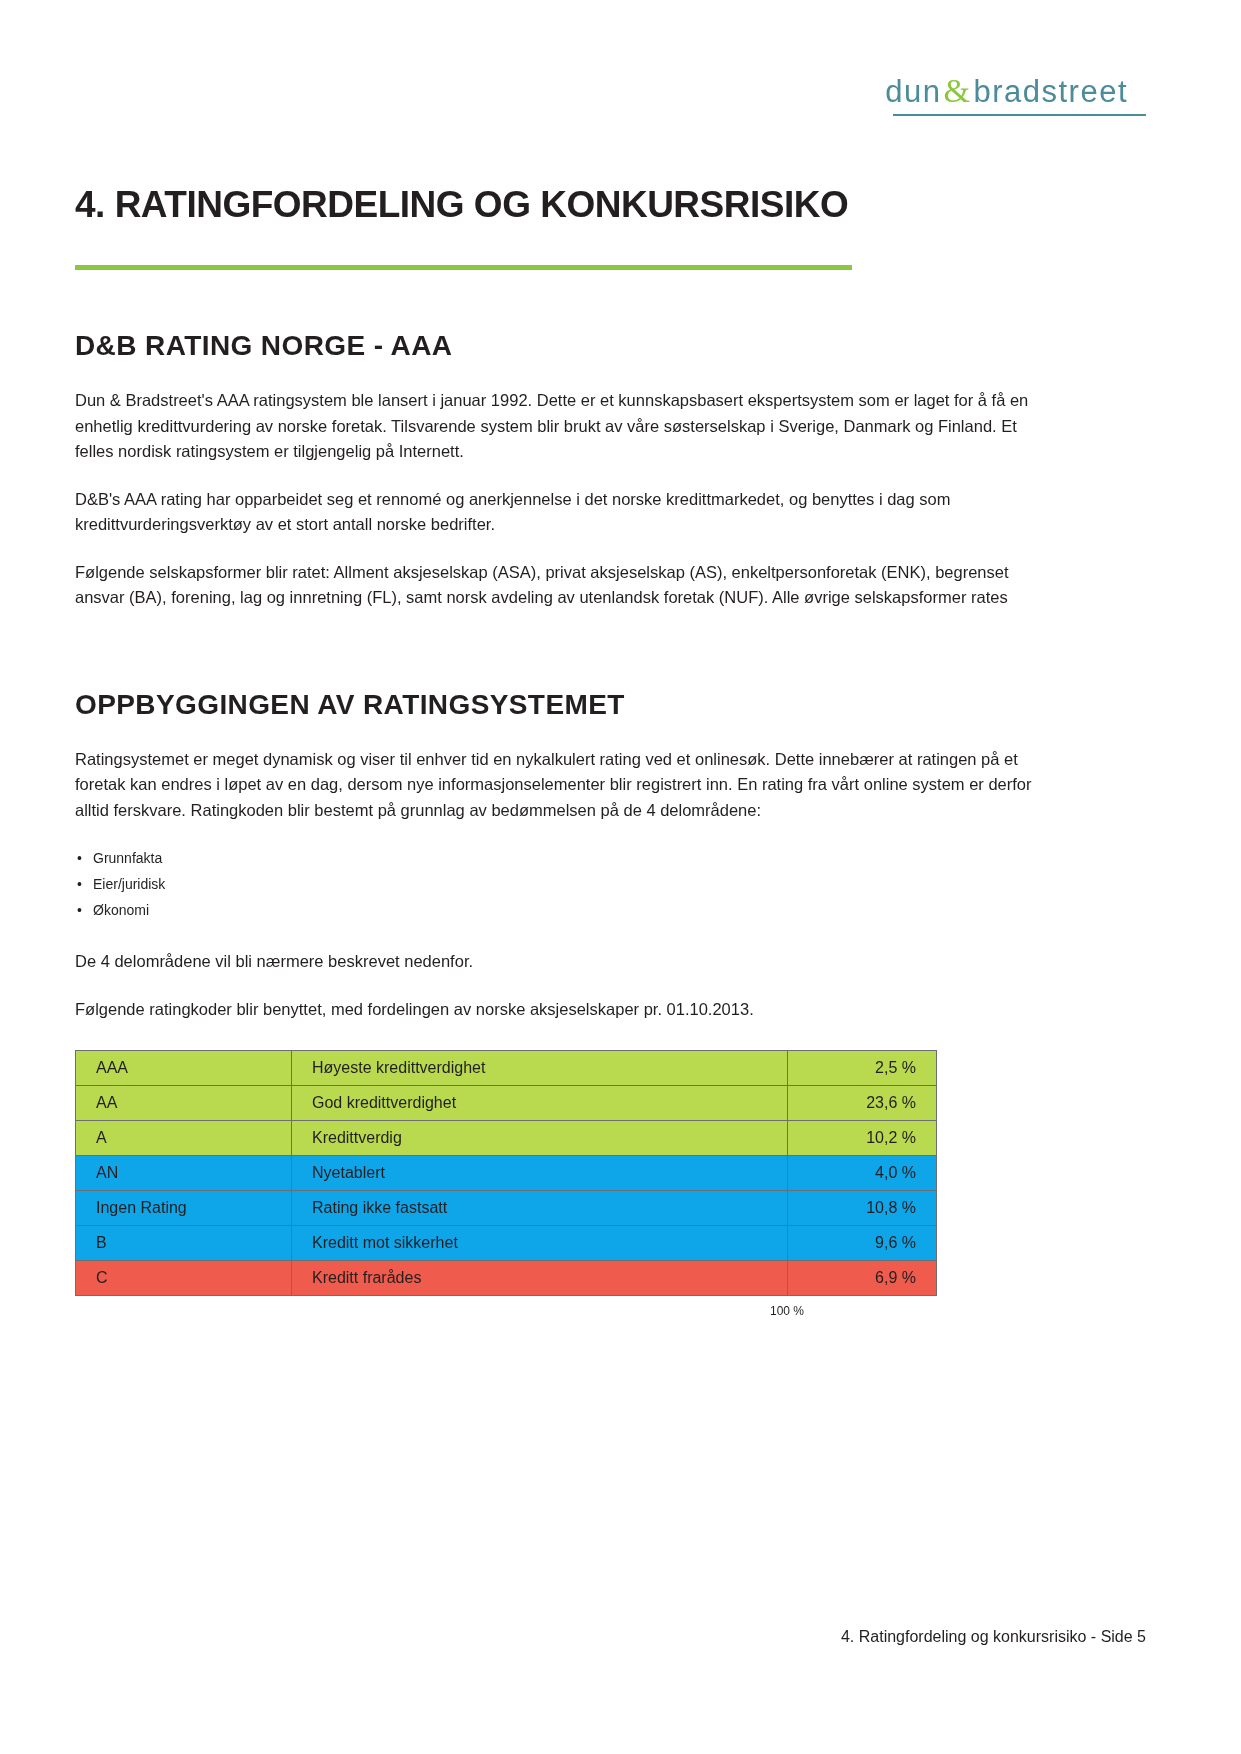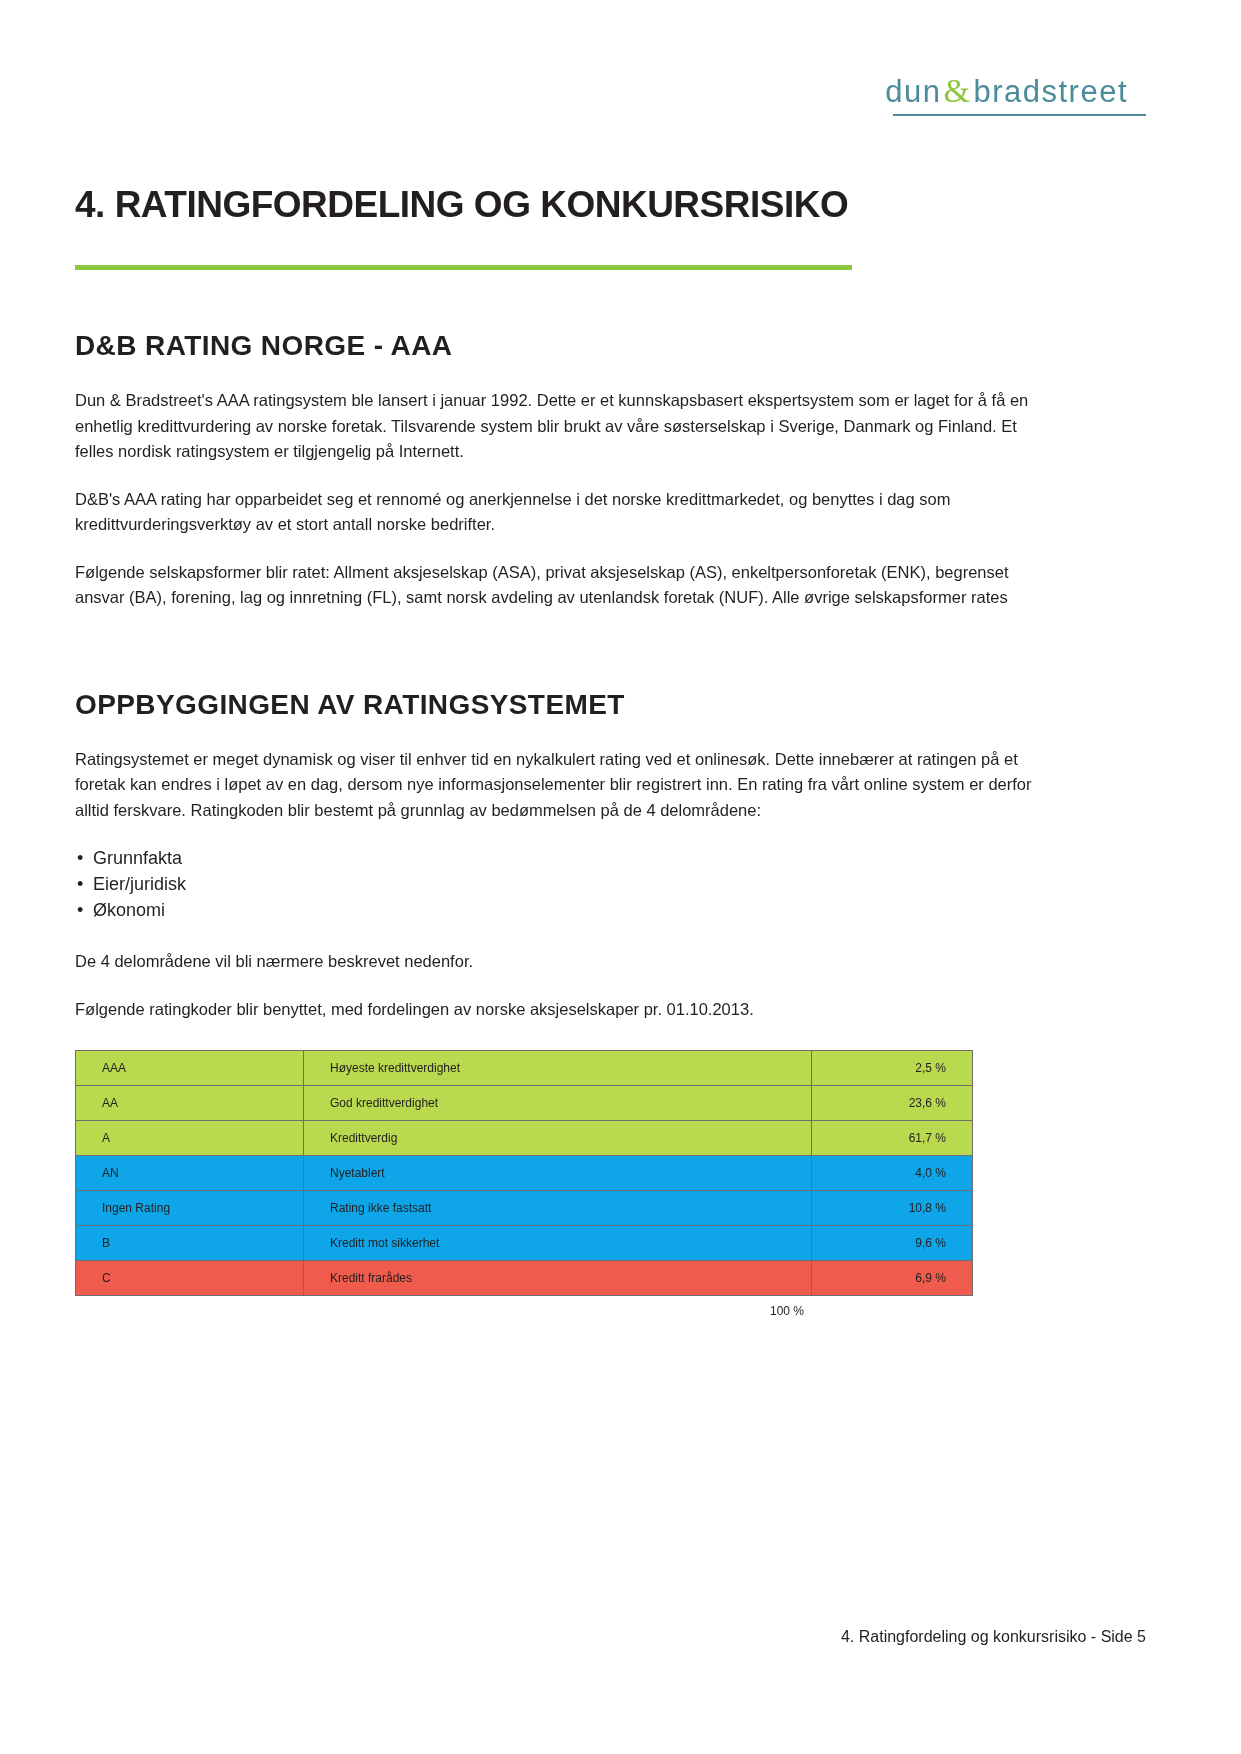--- a/index.html
+++ b/index.html
@@ -90,43 +90,43 @@
     margin: 0 0 22px 0;
     color: #231f20;
     max-width: 965px;
   }
   ul.bullets {
     list-style: none;
     margin: 8px 0 26px 0;
     padding: 0;
   }
   ul.bullets li {
-    font-size: 18px;
+    font-size: 14px;
     line-height: 26px;
     position: relative;
     padding-left: 18px;
   }
   ul.bullets li:before {
     content: "\2022";
     position: absolute;
     left: 2px;
     top: 0;
   }
   
   table.rating {
     border-collapse: collapse;
     margin-top: 28px;
     width: 741px;
     table-layout: fixed;
   }
   table.rating td {
     border: 1px solid #6d6e71;
-    font-size: 12px;
+    font-size: 16px;
     height: 30px;
-    padding: 2px 26px;
+    padding: 2px 20px;
     color: #231f20;
   }
   td.code { width: 175px; }
   td.desc { width: 455px; }
   td.pct  { width: 108px; text-align: right; padding-right: 12px; }
   tr.green td { background: #b9d94e; }
   tr.yellow td { background: #0ea5e9; }
   tr.red td { background: #ef5b4c; }
   .total {
     width: 741px;
@@ -187,21 +187,21 @@
           <td class="pct">2,5 %</td>
         </tr>
         <tr class="green">
           <td class="code">AA</td>
           <td class="desc">God kredittverdighet</td>
           <td class="pct">23,6 %</td>
         </tr>
         <tr class="green">
           <td class="code">A</td>
           <td class="desc">Kredittverdig</td>
-          <td class="pct">61,7 %</td>
+          <td class="pct">10,2 %</td>
         </tr>
         <tr class="yellow">
           <td class="code">AN</td>
           <td class="desc">Nyetablert</td>
           <td class="pct">4,0 %</td>
         </tr>
         <tr class="yellow">
           <td class="code">Ingen Rating</td>
           <td class="desc">Rating ikke fastsatt</td>
           <td class="pct">10,8 %</td>

